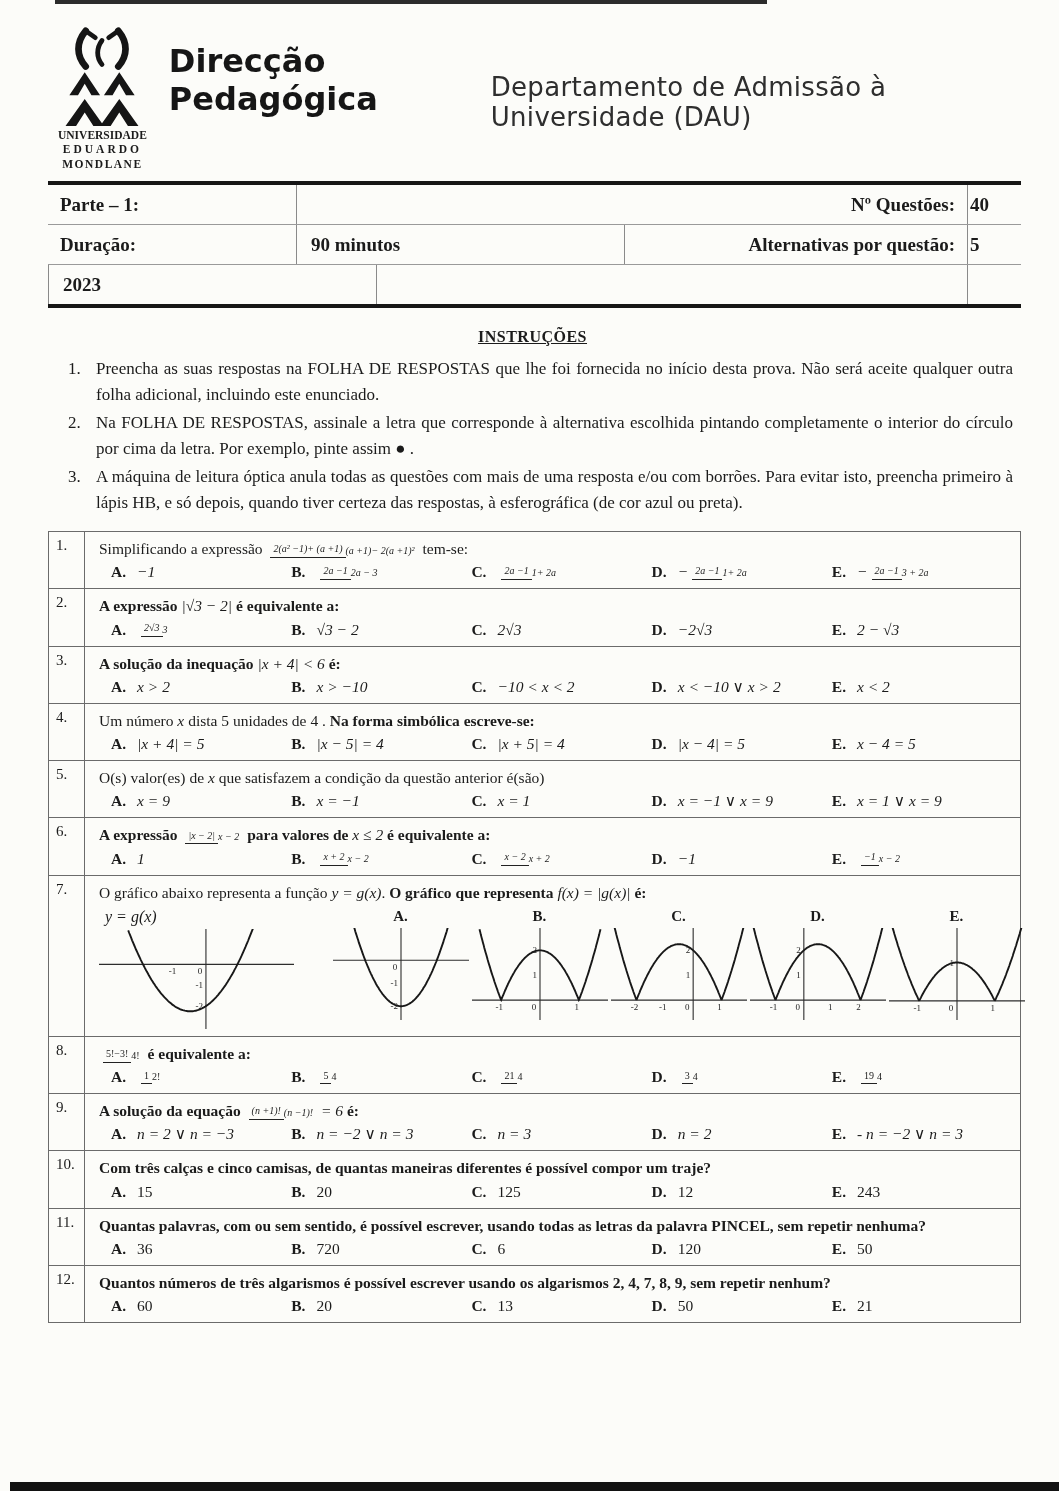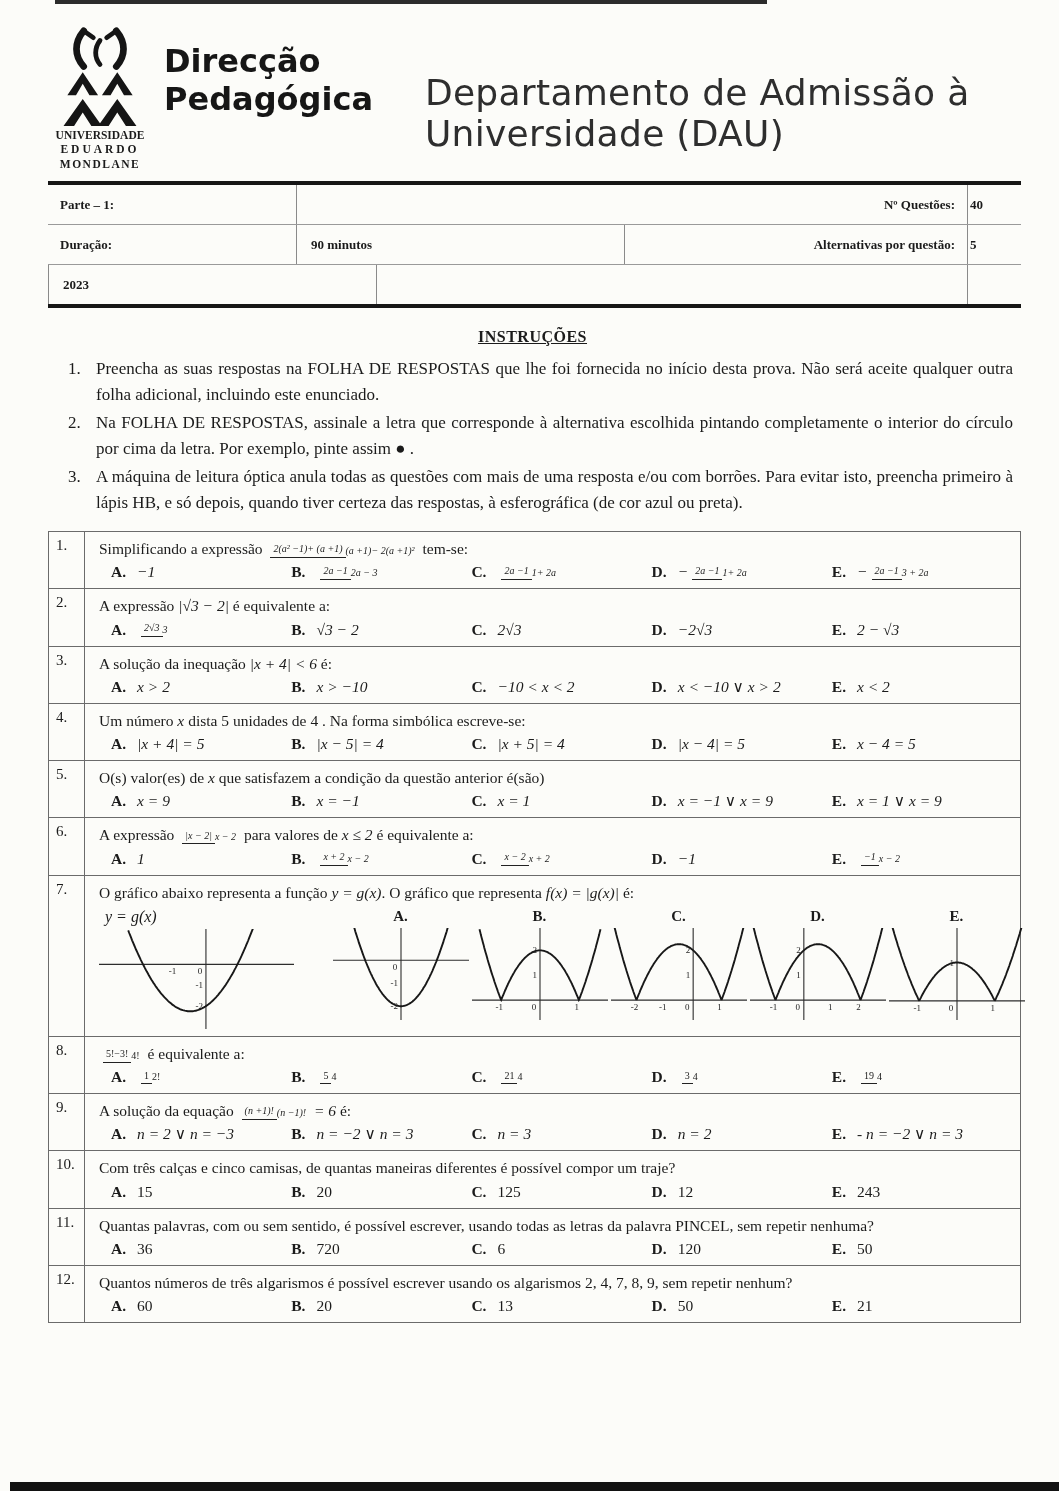--- a/index.html
+++ b/index.html
@@ -11,25 +11,25 @@
 
   
   .header{display:flex;gap:16px;padding:26px 0 0 52px;}
   .logo{width:118px;display:flex;flex-direction:column;align-items:center;}
   .logo-text{text-align:center;font-weight:bold;font-size:11.5px;line-height:1.25;margin-top:2px;}
   .lt2{letter-spacing:3px;}
   .lt3{letter-spacing:1.5px;}
   .titles{display:flex;flex-direction:row;justify-content:flex-start;padding-top:16px;
           font-family:"DejaVu Sans","Liberation Sans",sans-serif;}
   .title1{font-size:32px;font-weight:bold;color:#161616;}
-  .title2{font-size:36px;font-weight:normal;color:#2e2e2e;margin-top:30px;letter-spacing:0.3px;}
+  .title2{font-size:26px;font-weight:normal;color:#2e2e2e;margin-top:30px;letter-spacing:0.3px;}
 
   
   .info-table{margin:10px 38px 0 48px;border-top:4px solid #161616;border-bottom:4px solid #161616;}
-  .info-row{display:flex;align-items:center;height:39px;font-weight:bold;font-size:13px;}
+  .info-row{display:flex;align-items:center;height:39px;font-weight:bold;font-size:19px;}
   .info-row + .info-row{border-top:1px solid #9a9a9a;}
   .ic{height:100%;display:flex;align-items:center;box-sizing:border-box;}
   .ic1{flex:0 0 248px;padding-left:12px;}
   .ic2{flex:0 0 328px;border-left:1px solid #8a8a8a;padding-left:14px;}
   .ic3{flex:1;border-left:1px solid #8a8a8a;justify-content:flex-end;padding-right:12px;}
   .ic4{flex:0 0 54px;border-left:1px solid #8a8a8a;padding-left:2px;}
 
   
   .instructions{margin:20px 42px 0 48px;}
   .ins-title{text-align:center;font-weight:bold;font-size:16px;text-decoration:underline;letter-spacing:0.5px;}
@@ -42,21 +42,21 @@
   .questions{margin:16px 38px 0 48px;border:1px solid #6b6b6b;background:#fcfcf9;}
   .q-row{display:flex;}
   .q-row + .q-row{border-top:1px solid #6b6b6b;}
   .q-num{flex:0 0 36px;border-right:1px solid #6b6b6b;font-size:15px;padding:5px 2px 0 7px;box-sizing:border-box;}
   .q-body{flex:1;padding:5px 8px 7px 14px;}
   .q-stmt{font-size:15.5px;line-height:1.5;text-align:justify;padding-right:4px;}
   .q-opts{display:flex;align-items:center;margin-top:3px;padding-left:12px;}
   .q-opt{flex:1;display:flex;align-items:center;font-size:15.5px;}
   .q-opt .ol{font-weight:bold;margin-right:11px;}
   .q-opt .oc{display:inline-flex;align-items:center;}
-  .bt{font-weight:normal;margin-top:25px;}
+  .bt{font-weight:bold;margin-top:25px;}
   .mi{font-style:italic;}
   .frac{display:inline-flex;flex-direction:row;align-items:center;vertical-align:middle;
         margin:1px 4px;font-size:10px;line-height:1.25;text-align:center;}
   .frac .fn{border-bottom:1.2px solid #222;padding:0 3px 1px;}
   .frac .fd{padding-top:1px;}
   .frac.it{font-style:italic;}
 
   
   .q-graphs{display:flex;margin-top:4px;align-items:flex-start;}
   .g-cell{flex:0 0 139px;display:flex;flex-direction:column;align-items:center;}

